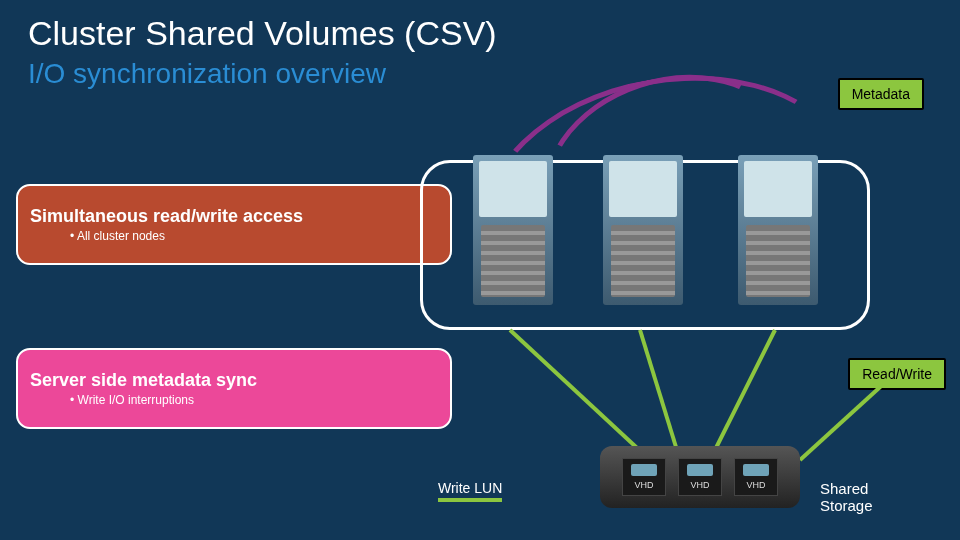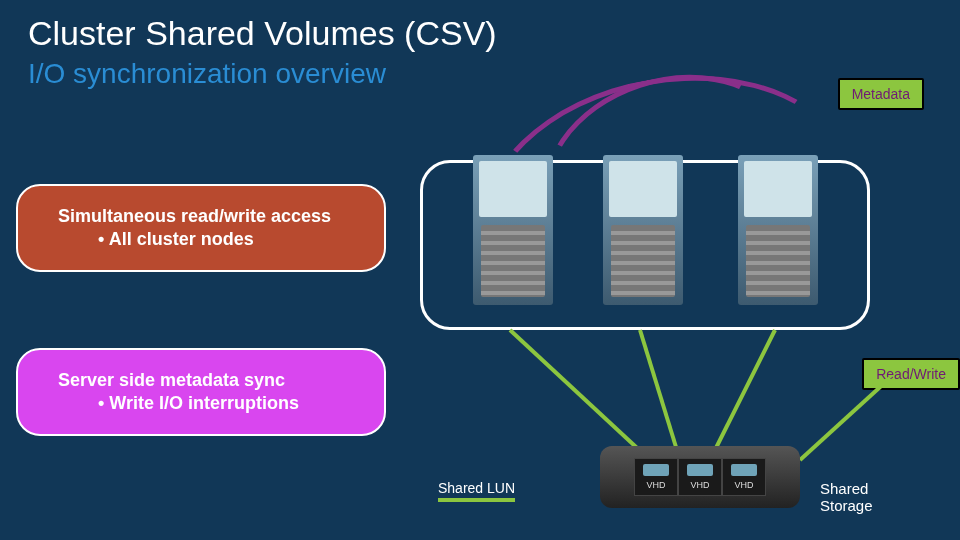--- a/index.html
+++ b/index.html
@@ -9,33 +9,33 @@
     font-family: "Segoe UI", Arial, sans-serif;
     color: #fff;
     position: relative;
     overflow: hidden;
   }
   .title { position: absolute; top: 14px; left: 28px; font-size: 34px; font-weight: 300; color: #fff; }
   .subtitle { position: absolute; top: 58px; left: 28px; font-size: 28px; font-weight: 300; color: #2a8dd4; }
 
   .badge {
     position: absolute; background: #8cc63f; border: 2px solid #000;
-    color: #701a75; font-size: 14px; padding: 6px 12px; border-radius: 2px;
+    color: #000000; font-size: 14px; padding: 6px 12px; border-radius: 2px;
   }
   .badge-metadata { top: 78px; right: 36px; }
-  .badge-rw { top: 358px; right: 0; }
+  .badge-rw { top: 358px; right: 14px; }
 
   .callout {
-    position: absolute; width: 370px; padding: 20px 40px; border-radius: 24px;
+    position: absolute; width: 436px; padding: 20px 12px; border-radius: 14px;
     border: 2px solid #fff;
   }
   .callout-red { top: 184px; left: 16px; background: #b84a2f; }
-  .callout-blue { top: 348px; left: 16px; background: #d946ef; }
+  .callout-blue { top: 348px; left: 16px; background: #ec4899; }
   .callout-h { font-weight: 600; font-size: 18px; color: #fff; }
-  .callout-li { font-size: 18px; color: #fff; margin-left: 40px; margin-top: 2px; font-weight: bold; }
+  .callout-li { font-size: 12px; color: #fff; margin-left: 40px; margin-top: 2px; }
   .callout-li::before { content: "• "; }
 
   .cluster-frame {
     position: absolute; top: 160px; left: 420px; width: 450px; height: 170px;
     border: 3px solid #fff; border-radius: 30px;
   }
   .server {
     position: absolute; width: 80px; height: 150px; top: -8px;
   }
   .server.s1 { left: 50px; }
@@ -59,21 +59,21 @@
   .arc {
     position: absolute; border: 5px solid transparent; border-top-color: #8a2f8a;
     border-radius: 50%;
   }
   .arc.a1 { top: 78px; left: 540px; width: 260px; height: 200px; transform: rotate(-18deg); }
   .arc.a2 { top: 78px; left: 480px; width: 380px; height: 260px; transform: rotate(-10deg); }
 
   .storage {
     position: absolute; top: 446px; left: 600px; width: 200px; height: 62px;
     background: linear-gradient(#555,#222); border-radius: 12px;
-    display: flex; align-items: center; justify-content: center; 
+    display: flex; align-items: center; justify-content: center; gap: 12px;
   }
   .vhd {
     width: 44px; height: 38px; background: #1a1a1a; border: 1px solid #444;
     display: flex; flex-direction: column; align-items: center; justify-content: center;
     font-size: 9px; color: #ddd;
   }
   .vhd-top { width: 26px; height: 12px; background: #6fa3b8; margin-bottom: 4px; border-radius: 2px; }
 
   .lines-down line { stroke: #8cc63f; stroke-width: 4; }
 
@@ -144,15 +144,15 @@
   <div class="vhd">
     <div class="vhd-top"></div>
       <span>VHD</span>
   </div>
   <div class="vhd">
     <div class="vhd-top"></div>
       <span>VHD</span>
   </div>
 </div>
 
-<div class="shared-lun-label">Shared LUN</div>
+<div class="shared-lun-label">Write LUN</div>
 <div class="shared-storage-label" style="white-space:pre;">Shared
 Storage</div>
 
 </body></html>

